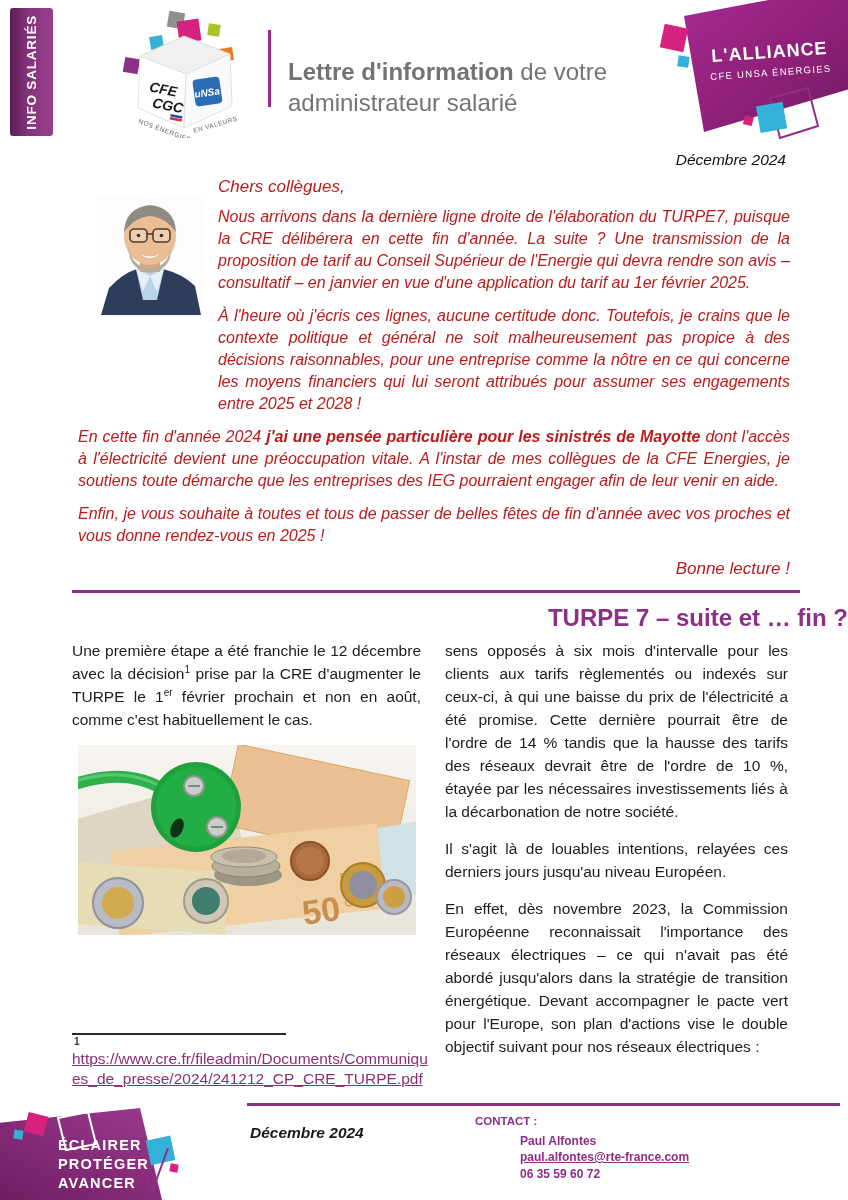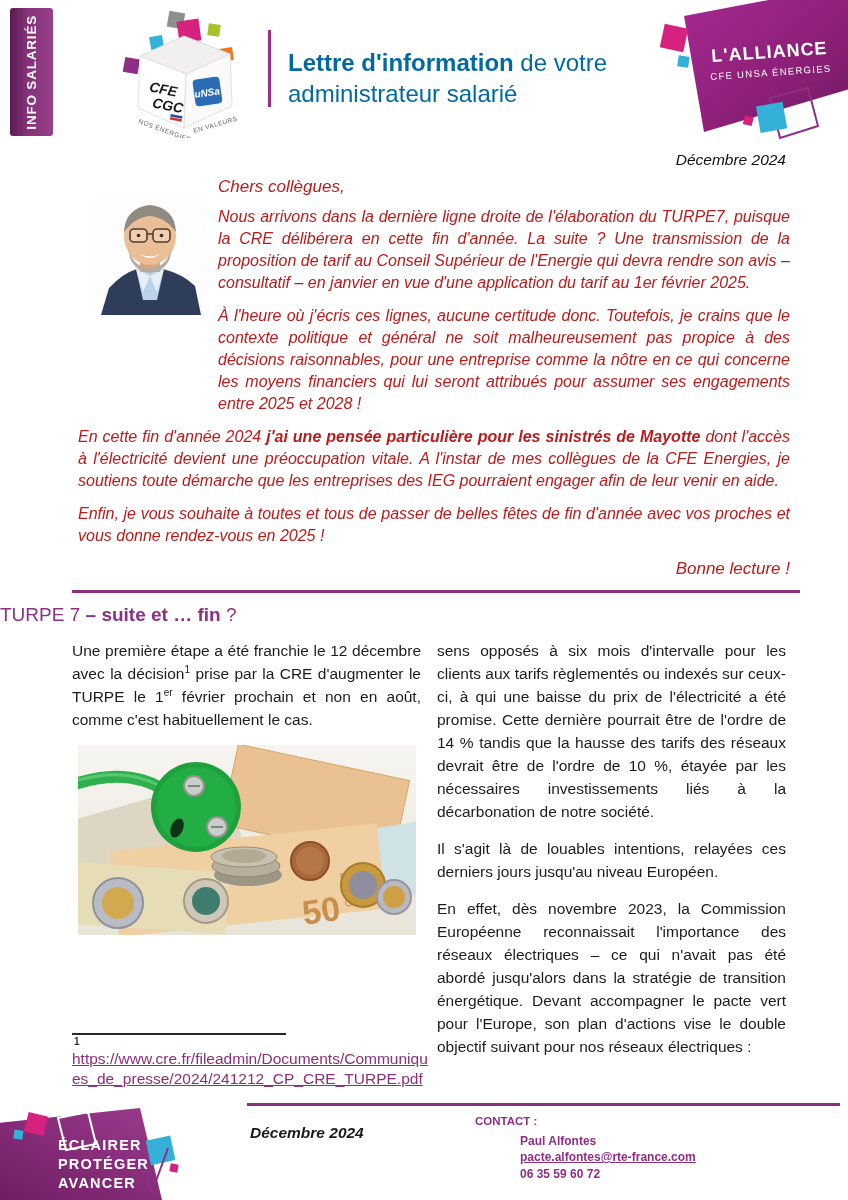--- a/index.html
+++ b/index.html
@@ -9,41 +9,41 @@
   
   .info-banner{position:absolute;left:10px;top:8px;width:43px;height:128px;border-radius:3px;
     background:linear-gradient(90deg,#5a1b50,#85327a 40%,#96408a);
     display:flex;align-items:center;justify-content:center;}
   .info-banner span{writing-mode:vertical-rl;transform:rotate(180deg);color:#fff;
     font-weight:bold;font-size:13.5px;letter-spacing:.8px;white-space:nowrap;}
 
   
   .logo-svg{position:absolute;left:112px;top:4px;}
   .header-divider{position:absolute;left:268px;top:30px;width:3px;height:77px;background:#9b2d86;}
-  .page-title{position:absolute;left:288px;top:47px;font-size:24px;line-height:31px;color:#0369a1;}
+  .page-title{position:absolute;left:288px;top:56px;font-size:24px;line-height:31px;color:#737373;}
   .page-title strong{font-weight:bold;}
   .badge-svg{position:absolute;right:0;top:0;}
   .date-top{position:absolute;right:62px;top:151px;font-style:italic;font-size:15.5px;color:#111;}
 
   
   .portrait-svg{position:absolute;left:95px;top:196px;}
   .letter{position:absolute;left:78px;top:176px;width:712px;color:#b91c1c;
     font-style:italic;font-size:16px;line-height:22px;}
   .letter p{margin:0 0 11px 0;}
   .letter .indent{margin-left:140px;}
   .letter .greet{font-size:17px;margin-bottom:8px;}
   .just{text-align:justify;}
   .letter .closing{text-align:right;font-size:17px;margin-top:8px;}
 
   .rule-main{position:absolute;left:72px;top:590px;width:728px;height:3px;background:#8e2f86;}
 
   
-  .article-title{position:absolute;left:0;top:604px;width:100%;text-align:left;
-    font-size:19px;color:#8e2f86;}
-  .columns{position:absolute;left:72px;top:639px;width:716px;display:flex;gap:16px;
+  .article-title{position:absolute;left:0;top:604px;width:100%;text-align:right;
+    font-size:24px;color:#8e2f86;font-weight:bold;}
+  .columns{position:absolute;left:72px;top:639px;width:716px;display:flex;gap:24px;
     font-size:15.5px;line-height:23px;color:#1c1c1c;}
   .col{width:349px;}
   .col p{margin:0 0 14px 0;text-align:justify;}
   .col sup{font-size:10px;line-height:0;}
   .figure-svg{display:block;margin:2px 6px 9px 6px;}
 
   
   .footnote{position:absolute;left:72px;top:1033px;width:430px;}
   .fn-rule{width:214px;border-top:2px solid #2a2a2a;}
   .fn-marker{font-size:10px;font-weight:bold;margin:1px 0 2px 2px;color:#333;}
@@ -245,18 +245,18 @@
       <text x="58" y="84">AVANCER</text>
     </g>
   </svg>
 
   <div class="footer-date">Décembre 2024</div>
 
   <div class="contact">
     <div class="c-label">CONTACT :</div>
     <div class="c-lines">
       <div>Paul Alfontes</div>
-      <a>pacte.alfontes@rte-france.com</a>
+      <a>paul.alfontes@rte-france.com</a>
       <div>06 35 59 60 72</div>
     </div>
   </div>
 
 </div>
 
 </body></html>

